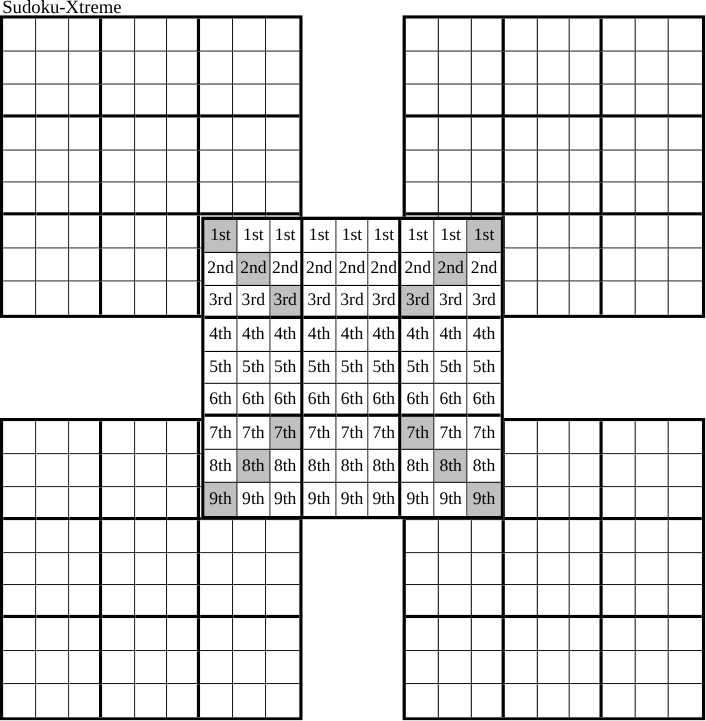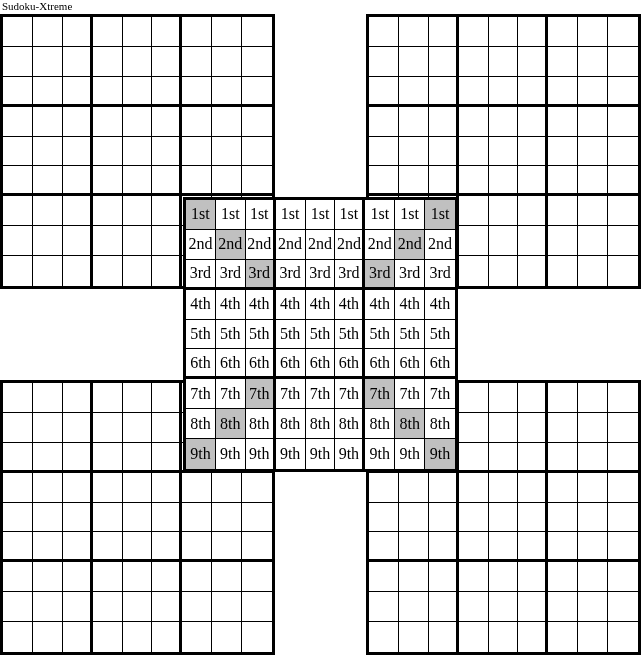--- a/index.html
+++ b/index.html
@@ -8,21 +8,21 @@
     width: 642px;
     height: 655px;
     background: var(--bg, #ffffff);
     font-family: "Liberation Serif", serif;
     overflow: hidden;
   }
   .title {
     position: absolute;
     left: 2px;
     top: 0px;
-    font-size: 11px;
+    font-size: 17px;
     line-height: 13px;
     color: #000000;
     white-space: nowrap;
   }
   .grid9 {
     position: absolute;
     width: 275px;
     height: 275px;
     box-sizing: border-box;
     border: 3px solid var(--line, #000000);

